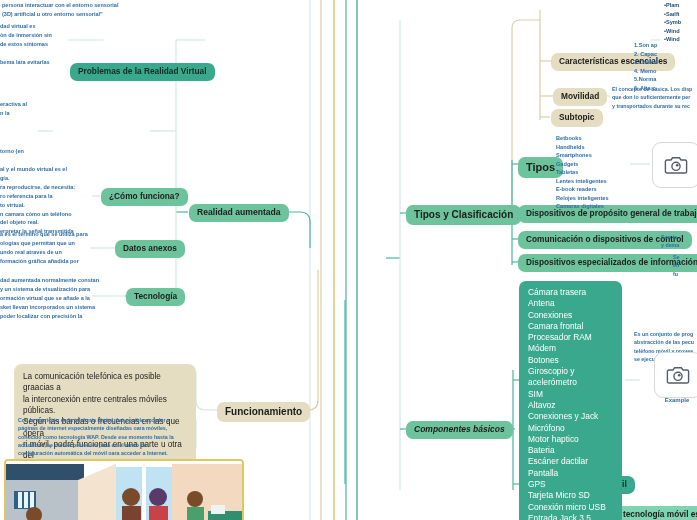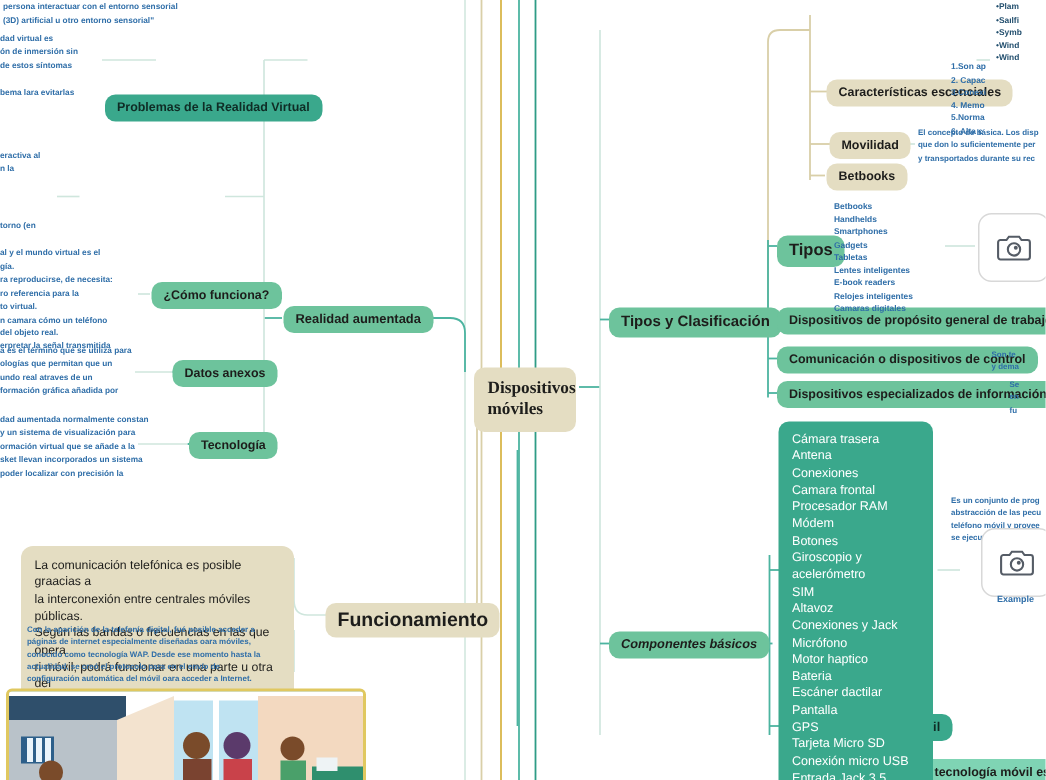--- a/index.html
+++ b/index.html
@@ -256,39 +256,35 @@
   </div>
 
   <div class="node n-green" style="left:126px;top:288px;font-size:8.3px;">
     <span>Tecnología</span>
   </div>
 
   <div class="node n-green" style="left:189px;top:204px;font-size:8.6px;">
     <span>Realidad aumentada</span>
   </div>
 
-  <div class="node n-sand" style="left:217px;top:402px;font-size:13px;">
+  <div class="node n-sand" style="left:217px;top:402px;font-size:10px;">
     <span>Funcionamiento</span>
   </div>
 
-  <div class="node n-center" style="left:316px;top:245px;width:68px;">
-    <span style="white-space:pre-line;">Dispositivos
-móviles</span>
-  </div>
 
   <div class="node n-sand" style="left:551px;top:53px;font-size:8.3px;">
     <span>Características escenciales</span>
   </div>
 
   <div class="node n-sand" style="left:553px;top:88px;font-size:8.3px;">
     <span>Movilidad</span>
   </div>
 
   <div class="node n-sand" style="left:551px;top:109px;font-size:8.3px;">
-    <span>Betbooks</span>
+    <span>Subtopic</span>
   </div>
 
   <div class="node n-green" style="left:518px;top:157px;font-size:11px;">
     <span>Tipos</span>
   </div>
 
   <div class="node n-green" style="left:406px;top:205px;font-size:10px;">
     <span>Tipos y Clasificación</span>
   </div>
 

